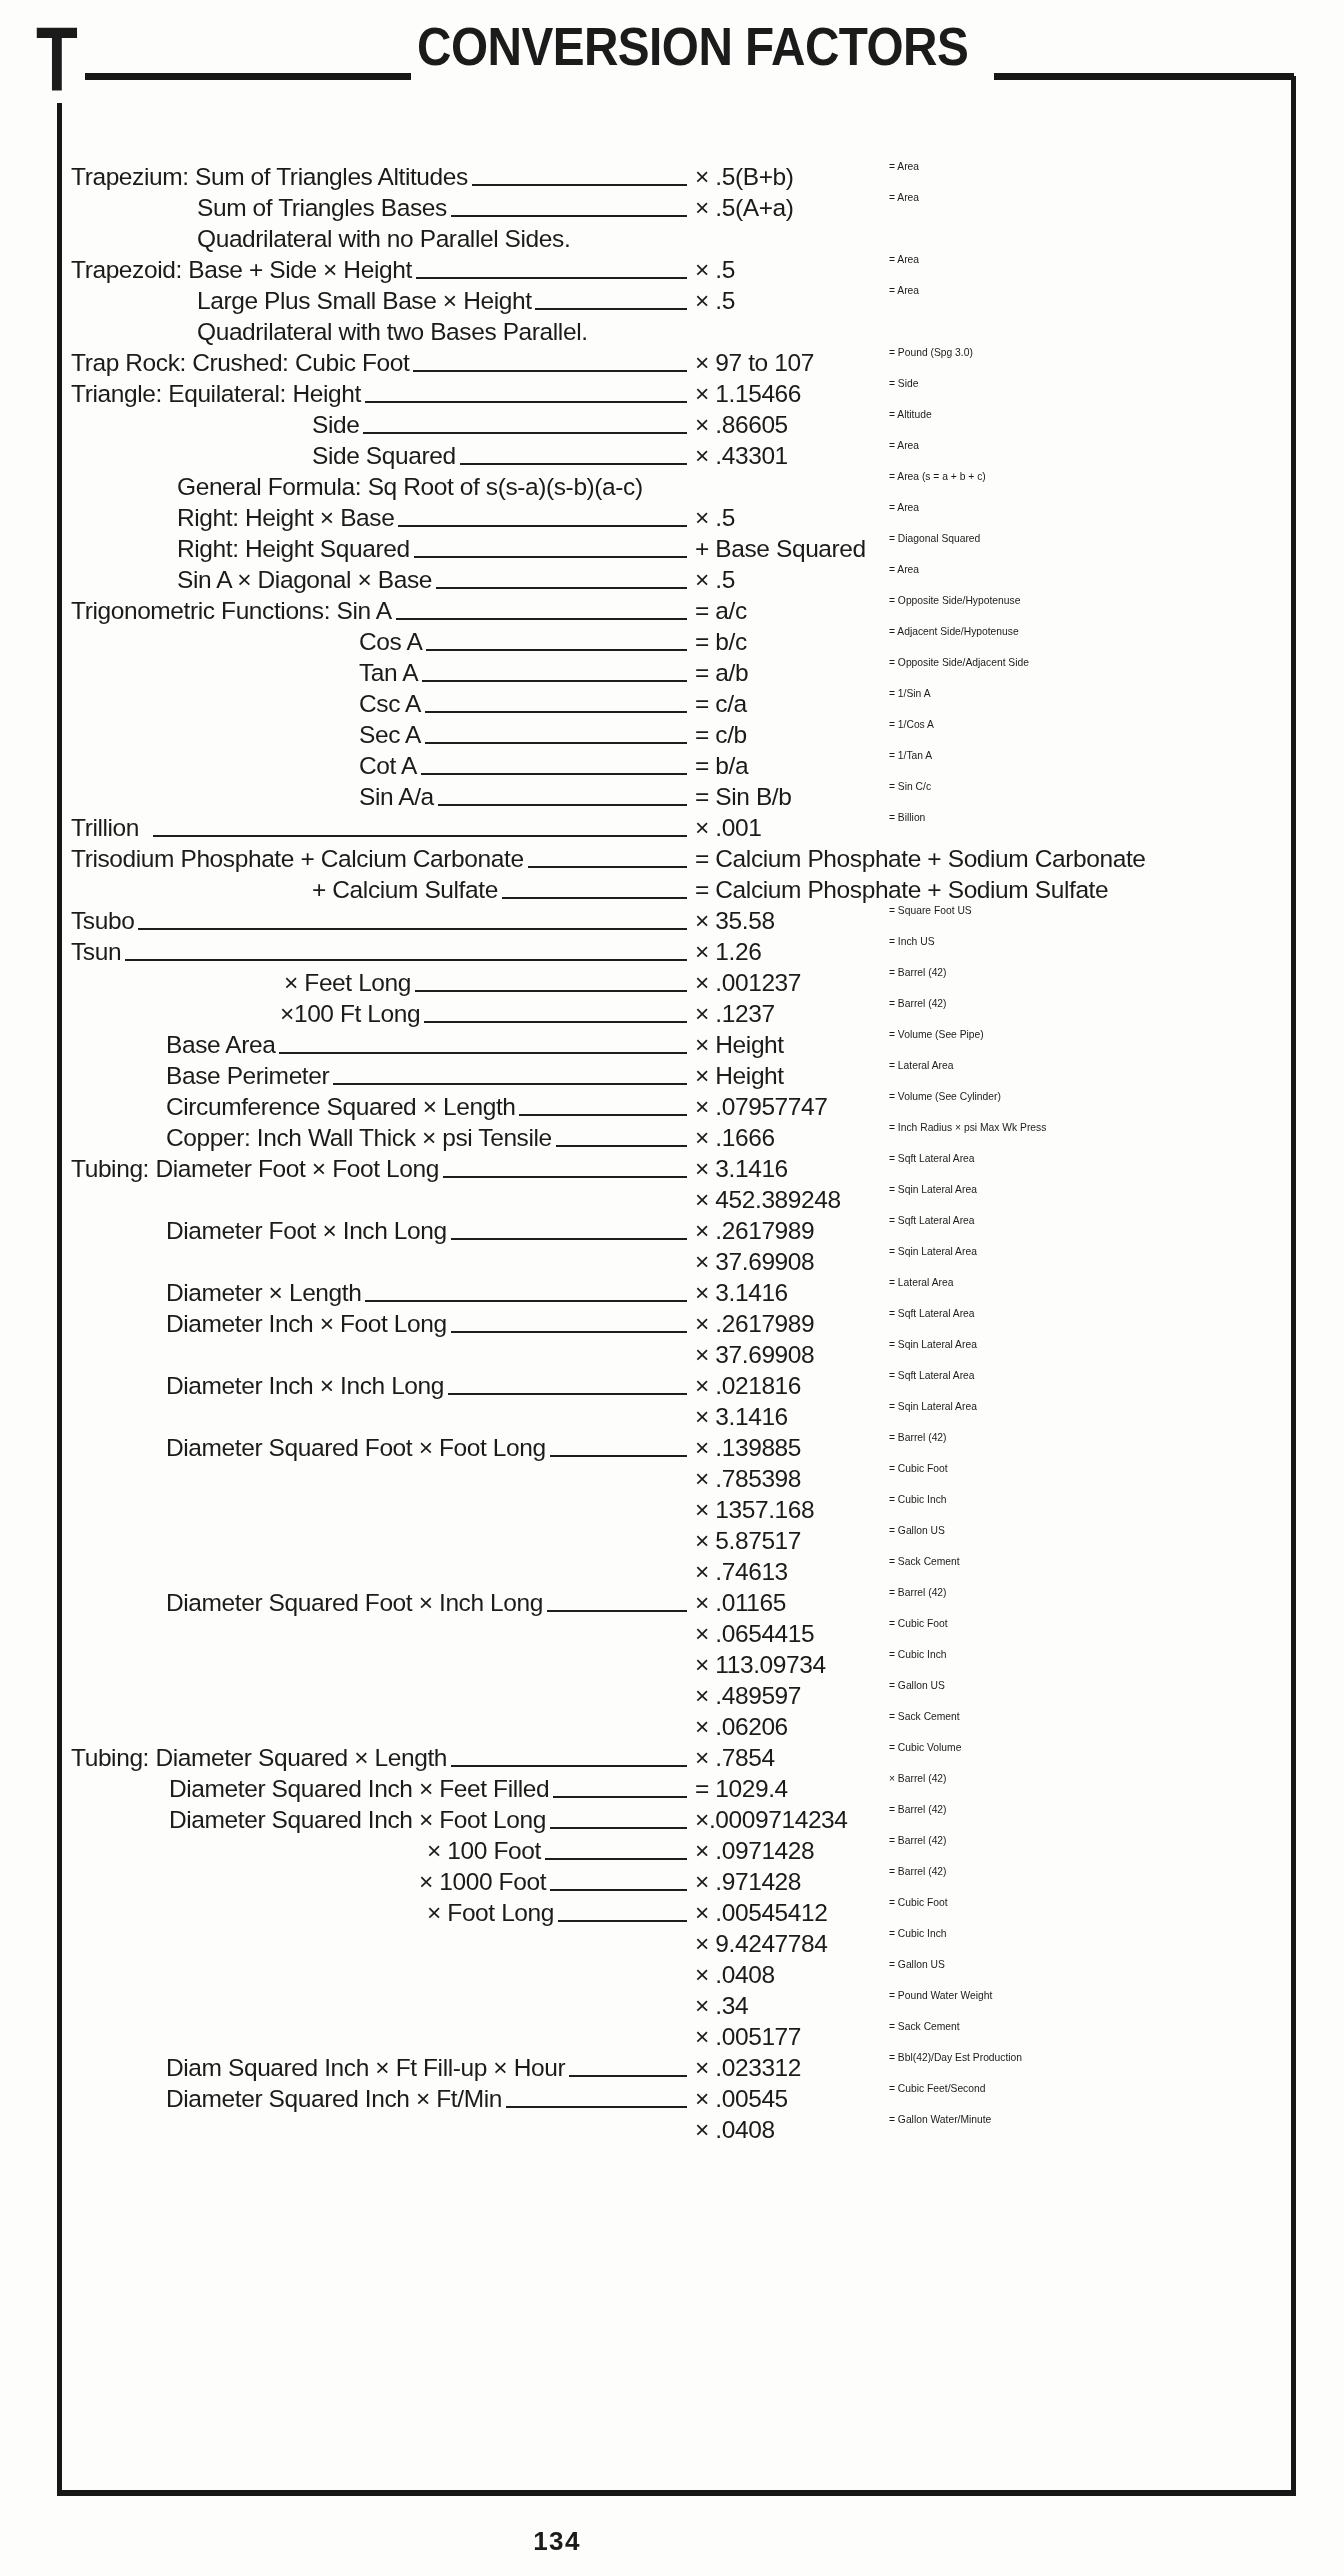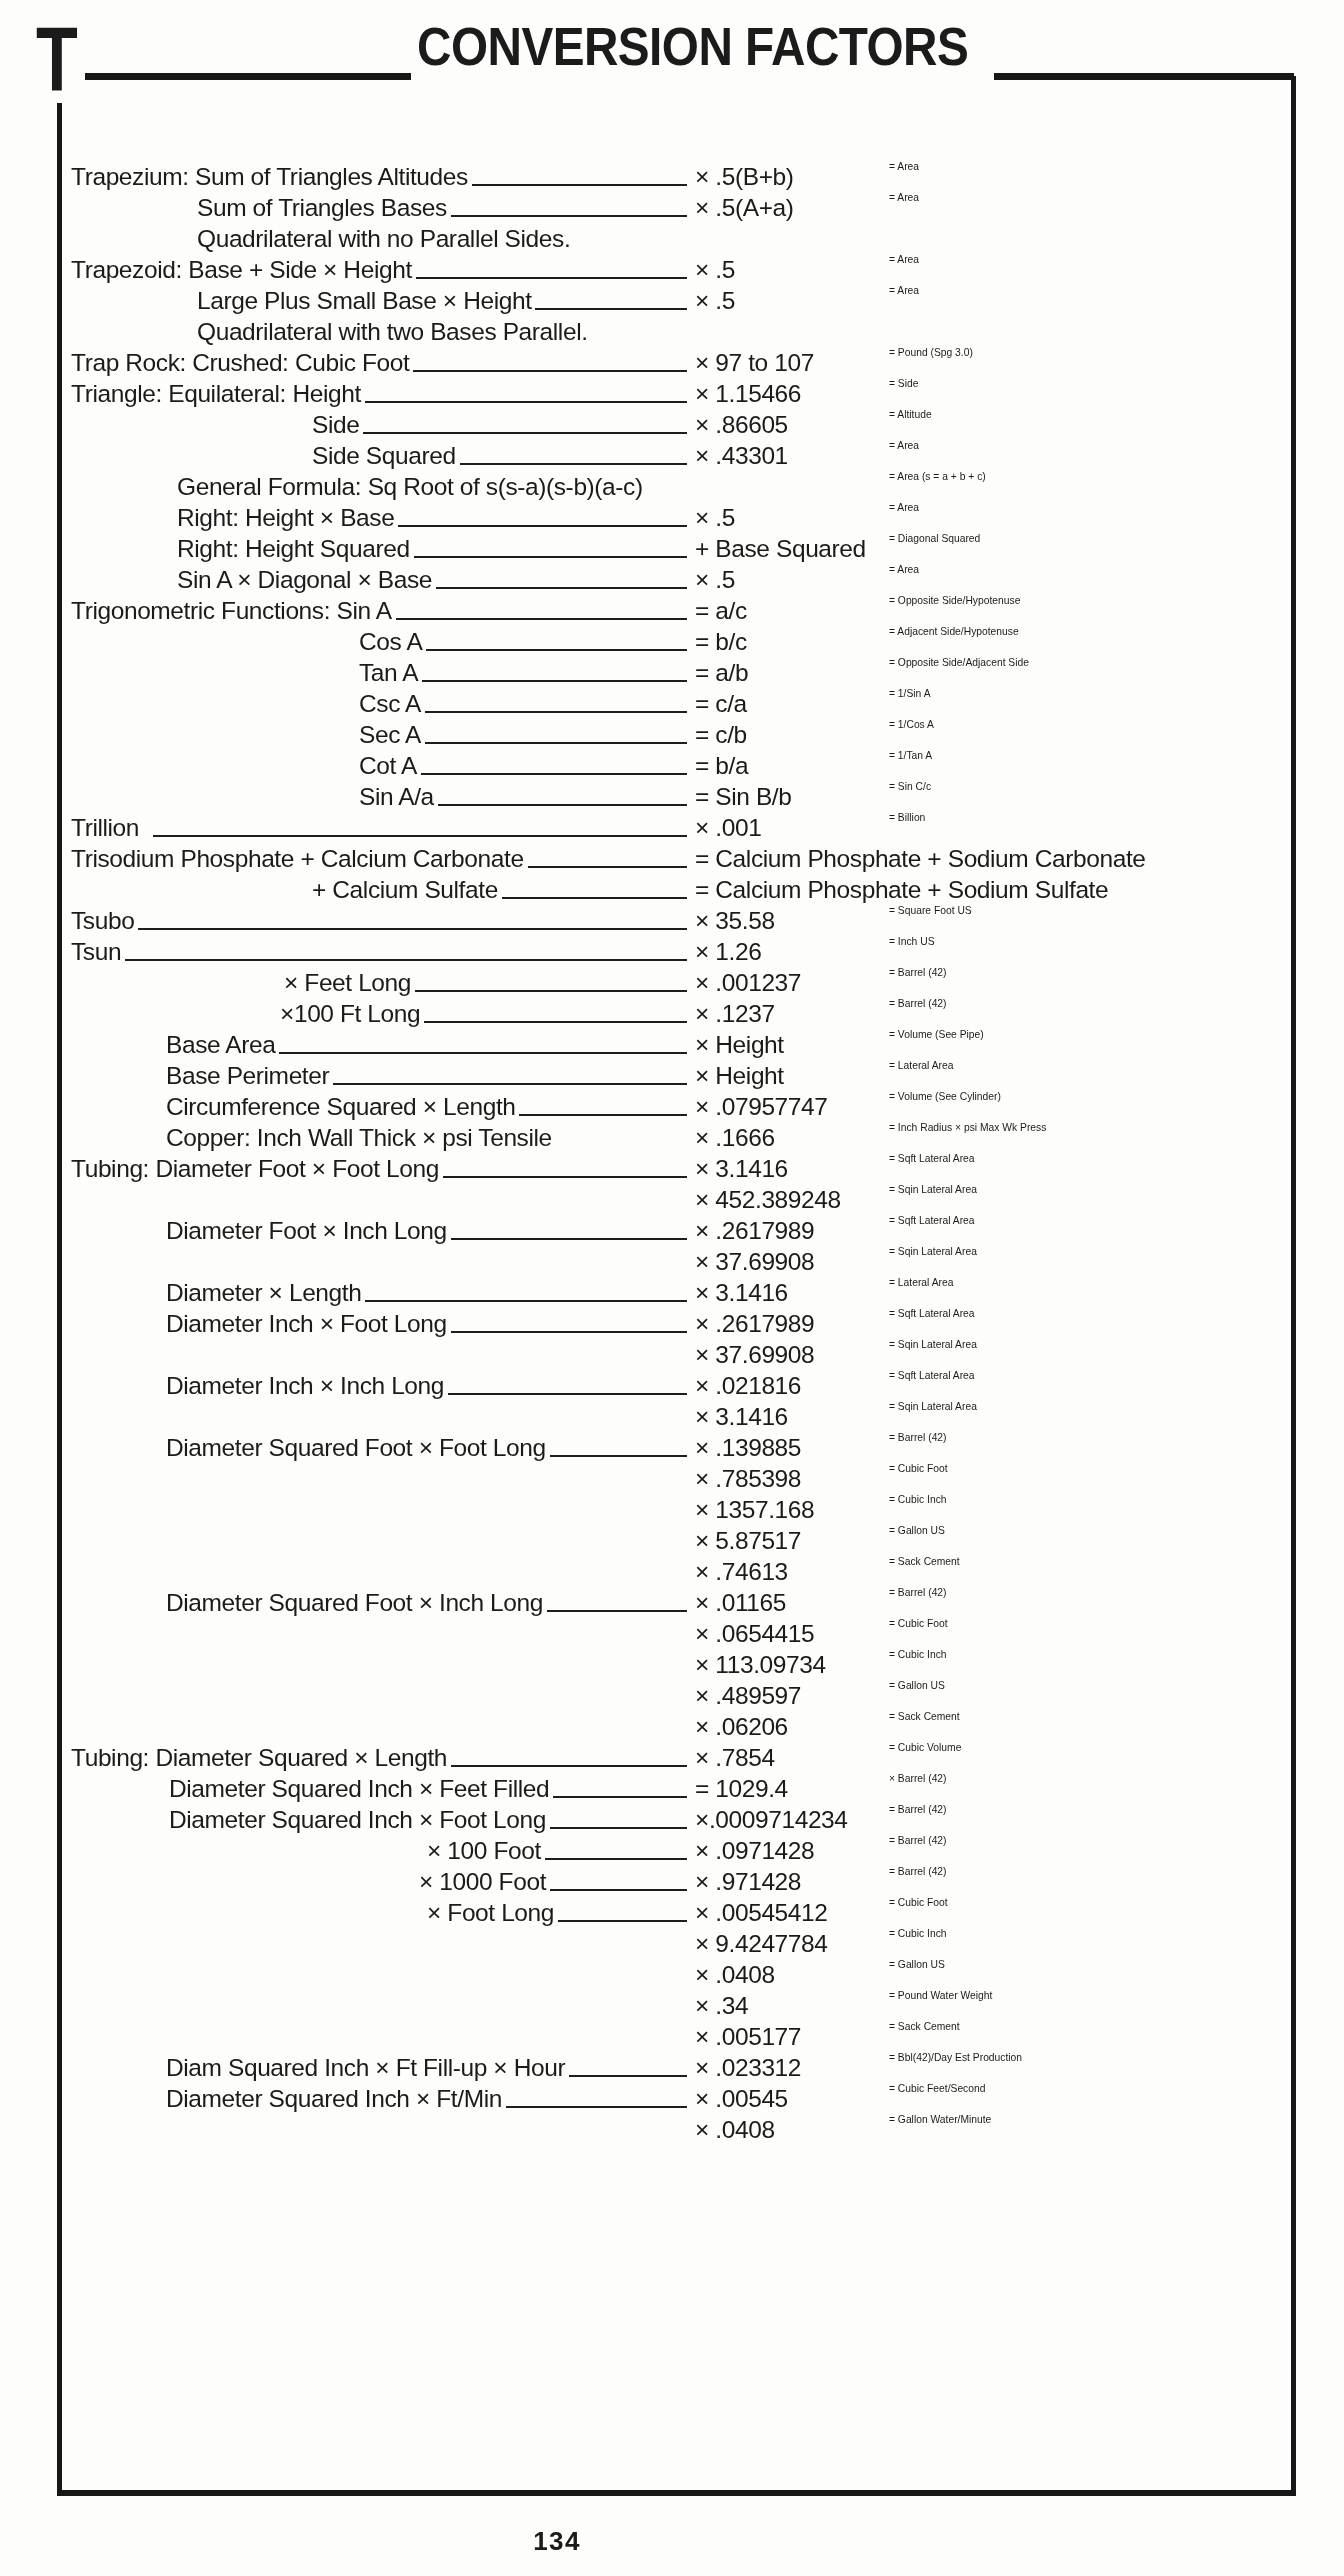--- a/index.html
+++ b/index.html
@@ -293,21 +293,21 @@
       </div>
       <div class="crow">
         <div class="zoneA" style="padding-left: 95px;">
           <span>Circumference Squared × Length</span>
           <div class="fill"></div>
         </div>
         <div class="zoneB"><span>× .07957747</span></div>
         <div class="zoneC">= Volume (See Cylinder)</div>
       </div>
       <div class="crow">
-        <div class="zoneA" style="padding-left: 95px; flex-direction: column;">
+        <div class="zoneA" style="padding-left: 95px;">
           <span>Copper: Inch Wall Thick × psi Tensile</span>
           <div class="fill"></div>
         </div>
         <div class="zoneB"><span>× .1666</span></div>
         <div class="zoneC">= Inch Radius × psi Max Wk Press</div>
       </div>
       <div class="crow">
         <div class="zoneA" style="padding-left: 0px;">
           <span>Tubing: Diameter Foot × Foot Long</span>
           <div class="fill"></div>

